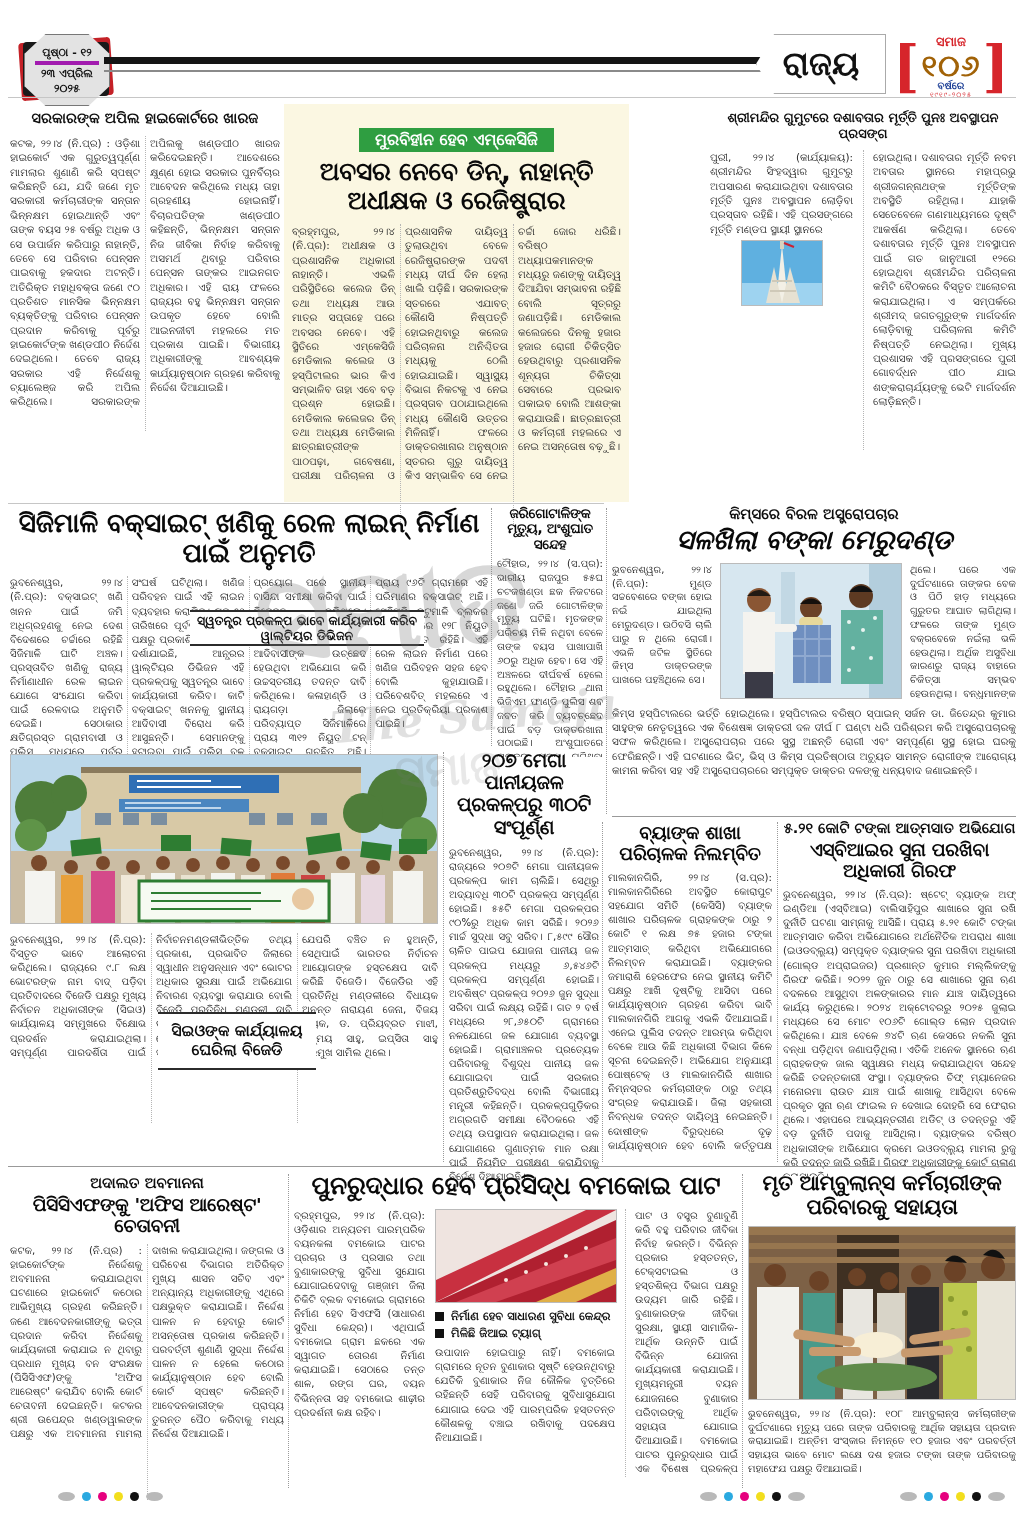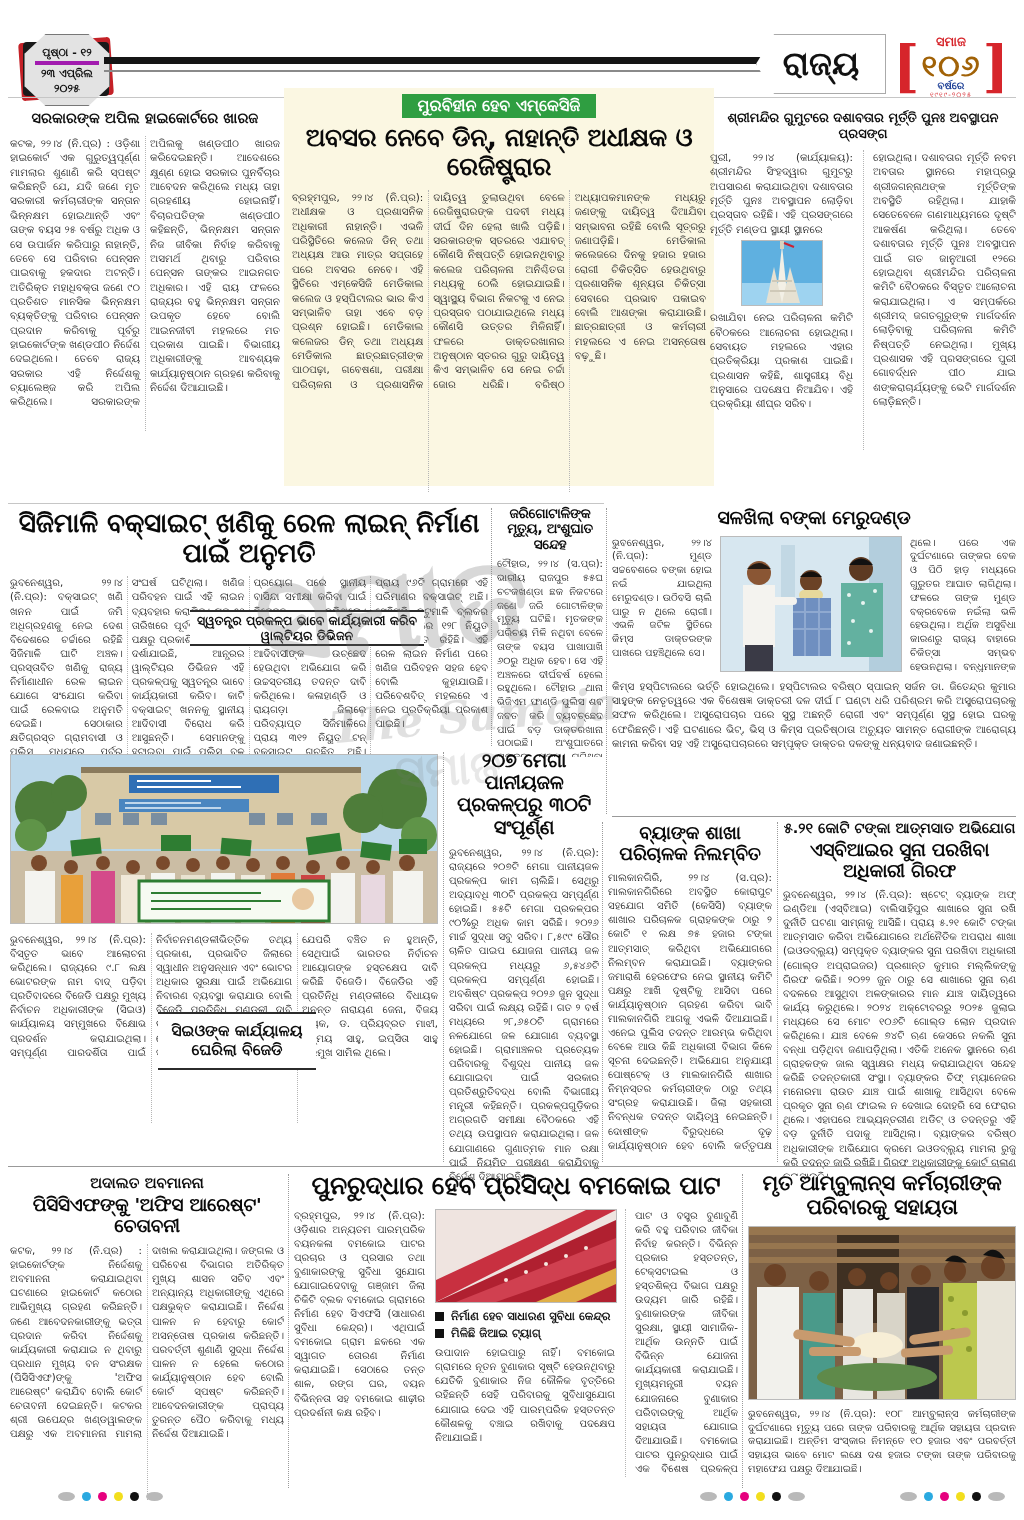--- a/index.html
+++ b/index.html
@@ -83,21 +83,21 @@
 
   <div class="abs wm" style="left:255px;top:540px;font-size:118px;transform:rotate(-5deg);">ସମାଜ</div>
   <div class="abs wm" style="left:330px;top:690px;font-size:44px;font-style:italic;transform:rotate(-5deg);opacity:.22;font-family:'DejaVu Serif',serif;">The Samaja</div>
   <div class="abs wm" style="left:395px;top:742px;font-size:46px;transform:rotate(-4deg);opacity:.16;">ସମାଜ</div>
 
   <div class="abs" style="left:10px;top:110px;width:270px;">
     <div class="kicker" style="font-size:14.5px;">ସରକାରଙ୍କ ଅପିଲ ହାଇକୋର୍ଟରେ ଖାରଜ</div>
     <div class="body c2" style="margin-top:9px;height:295px;">କଟକ, ୨୨।୪ (ନି.ପ୍ର) : ଓଡ଼ିଶା ହାଇକୋର୍ଟ ଏକ ଗୁରୁତ୍ୱପୂର୍ଣ୍ଣ ମାମଲାର ଶୁଣାଣି କରି ସ୍ପଷ୍ଟ କରିଛନ୍ତି ଯେ, ଯଦି ଜଣେ ମୃତ ସରକାରୀ କର୍ମଚାରୀଙ୍କ ସନ୍ତାନ ଭିନ୍ନକ୍ଷମ ହୋଇଥାନ୍ତି ଏବଂ ତାଙ୍କ ବୟସ ୨୫ ବର୍ଷରୁ ଅଧିକ ଓ ସେ ଉପାର୍ଜନ କରିପାରୁ ନାହାନ୍ତି, ତେବେ ସେ ପରିବାର ପେନ୍‌ସନ ପାଇବାକୁ ହକଦାର ଅଟନ୍ତି। ଅତିରିକ୍ତ ମହାଧିବକ୍ତା ଜଣେ ୯୦ ପ୍ରତିଶତ ମାନସିକ ଭିନ୍ନକ୍ଷମ ବ୍ୟକ୍ତିଙ୍କୁ ପରିବାର ପେନ୍‌ସନ ପ୍ରଦାନ କରିବାକୁ ପୂର୍ବରୁ ହାଇକୋର୍ଟଙ୍କ ଖଣ୍ଡପୀଠ ନିର୍ଦ୍ଦେଶ ଦେଇଥିଲେ। ତେବେ ରାଜ୍ୟ ସରକାର ଏହି ନିର୍ଦ୍ଦେଶକୁ ଚ୍ୟାଲେଞ୍ଜ କରି ଅପିଲ କରିଥିଲେ। ସରକାରଙ୍କ ଅପିଲକୁ ଖଣ୍ଡପୀଠ ଖାରଜ କରିଦେଇଛନ୍ତି। ଆଦେଶରେ କ୍ଷୁଣ୍ଣ ହୋଇ ସରକାର ପୁନର୍ବିଚାର ଆବେଦନ କରିଥିଲେ ମଧ୍ୟ ତାହା ଗ୍ରହଣୀୟ ହୋଇନାହିଁ। ବିଚାରପତିଙ୍କ ଖଣ୍ଡପୀଠ କହିଛନ୍ତି, ଭିନ୍ନକ୍ଷମ ସନ୍ତାନ ନିଜ ଜୀବିକା ନିର୍ବାହ କରିବାକୁ ଅସମର୍ଥ ଥିବାରୁ ପରିବାର ପେନ୍‌ସନ ତାଙ୍କର ଆଇନଗତ ଅଧିକାର। ଏହି ରାୟ ଫଳରେ ରାଜ୍ୟର ବହୁ ଭିନ୍ନକ୍ଷମ ସନ୍ତାନ ଉପକୃତ ହେବେ ବୋଲି ଆଇନଜୀବୀ ମହଲରେ ମତ ପ୍ରକାଶ ପାଇଛି। ବିଭାଗୀୟ ଅଧିକାରୀଙ୍କୁ ଆବଶ୍ୟକ କାର୍ଯ୍ୟାନୁଷ୍ଠାନ ଗ୍ରହଣ କରିବାକୁ ନିର୍ଦ୍ଦେଶ ଦିଆଯାଇଛି।</div>
   </div>
 
-  <div class="abs panel" style="left:284px;top:88px;width:430px;height:398px;padding:6px 8px;box-sizing:border-box;">
+  <div class="abs panel" style="left:284px;top:104px;width:345px;height:398px;padding:24px 8px;box-sizing:border-box;">
     <div style="text-align:center;">
       <span class="gbox">ମୁରବିହୀନ ହେବ ଏମ୍‌କେସିଜି</span>
     </div>
     <div class="headline" style="font-size:25px;margin-top:6px;">ଅବସର ନେବେ ଡିନ୍, ନାହାନ୍ତି ଅଧୀକ୍ଷକ ଓ ରେଜିଷ୍ଟ୍ରାର</div>
     <div class="body c3" style="margin-top:9px;height:302px;">ବ୍ରହ୍ମପୁର, ୨୨।୪ (ନି.ପ୍ର): ଅଧୀକ୍ଷକ ଓ ପ୍ରଶାସନିକ ଅଧିକାରୀ ନାହାନ୍ତି। ଏଭଳି ପରିସ୍ଥିତିରେ କଲେଜ ଡିନ୍ ତଥା ଅଧ୍ୟକ୍ଷ ଆଉ ମାତ୍ର ସପ୍ତାହେ ପରେ ଅବସର ନେବେ। ଏହି ସ୍ଥିତିରେ ଏମ୍‌କେସିଜି ମେଡିକାଲ କଲେଜ ଓ ହସ୍ପିଟାଲର ଭାର କିଏ ସମ୍ଭାଳିବ ତାହା ଏବେ ବଡ଼ ପ୍ରଶ୍ନ ହୋଇଛି। ମେଡିକାଲ କଲେଜର ଡିନ୍ ତଥା ଅଧ୍ୟକ୍ଷ ମେଡିକାଲ ଛାତ୍ରଛାତ୍ରୀଙ୍କ ପାଠପଢ଼ା, ଗବେଷଣା, ପରୀକ୍ଷା ପରିଚାଳନା ଓ ପ୍ରଶାସନିକ ଦାୟିତ୍ୱ ତୁଲାଉଥିବା ବେଳେ ରେଜିଷ୍ଟ୍ରାରଙ୍କ ପଦବୀ ମଧ୍ୟ ଦୀର୍ଘ ଦିନ ହେଲା ଖାଲି ପଡ଼ିଛି। ସରକାରଙ୍କ ସ୍ତରରେ ଏଯାବତ୍ କୌଣସି ନିଷ୍ପତ୍ତି ହୋଇନଥିବାରୁ କଲେଜ ପରିଚାଳନା ଅନିଶ୍ଚିତତା ମଧ୍ୟକୁ ଠେଲି ହୋଇଯାଇଛି। ସ୍ୱାସ୍ଥ୍ୟ ବିଭାଗ ନିକଟକୁ ଏ ନେଇ ପ୍ରସ୍ତାବ ପଠାଯାଇଥିଲେ ମଧ୍ୟ କୌଣସି ଉତ୍ତର ମିଳିନାହିଁ। ଫଳରେ ଡାକ୍ତରଖାନାର ଅନୁଷ୍ଠାନ ସ୍ତରର ଗୁରୁ ଦାୟିତ୍ୱ କିଏ ସମ୍ଭାଳିବ ସେ ନେଇ ଚର୍ଚ୍ଚା ଜୋର ଧରିଛି। ବରିଷ୍ଠ ଅଧ୍ୟାପକମାନଙ୍କ ମଧ୍ୟରୁ ଜଣଙ୍କୁ ଦାୟିତ୍ୱ ଦିଆଯିବା ସମ୍ଭାବନା ରହିଛି ବୋଲି ସୂତ୍ରରୁ ଜଣାପଡ଼ିଛି। ମେଡିକାଲ କଲେଜରେ ଦିନକୁ ହଜାର ହଜାର ରୋଗୀ ଚିକିତ୍ସିତ ହେଉଥିବାରୁ ପ୍ରଶାସନିକ ଶୂନ୍ୟତା ଚିକିତ୍ସା ସେବାରେ ପ୍ରଭାବ ପକାଇବ ବୋଲି ଆଶଙ୍କା କରାଯାଉଛି। ଛାତ୍ରଛାତ୍ରୀ ଓ କର୍ମଚାରୀ ମହଲରେ ଏ ନେଇ ଅସନ୍ତୋଷ ବଢ଼ୁଛି।</div>
   </div>
 
   <div class="abs" style="left:710px;top:110px;width:306px;">
     <div class="kicker" style="font-size:13px;">ଶ୍ରୀମନ୍ଦିର ଗୁମୁଟରେ ଦଶାବତାର ମୂର୍ତ୍ତି ପୁନଃ ଅବସ୍ଥାପନ ପ୍ରସଙ୍ଗ</div>
     <div style="display:flex;gap:10px;margin-top:8px;">
@@ -107,21 +107,20 @@
           <rect width="80" height="64" fill="#5fb0e0"></rect>
           <rect y="42" width="80" height="22" fill="#9ed3f0"></rect>
           <polygon points="34,62 40,4 46,62" fill="#f3f0e6"></polygon>
           <polygon points="24,62 32,26 40,62" fill="#e6e1d2"></polygon>
           <polygon points="40,62 48,26 58,62" fill="#e6e1d2"></polygon>
           <rect x="38" y="0" width="4" height="8" fill="#d8d2c0"></rect>
           <line x1="42" y1="2" x2="52" y2="6" stroke="#c23" stroke-width="2"></line>
           <line x1="30" y1="40" x2="50" y2="40" stroke="#cfc9b8" stroke-width="2"></line>
           <line x1="28" y1="50" x2="54" y2="50" stroke="#cfc9b8" stroke-width="2"></line>
         </svg>
-        <div class="body">ରଖାଯିବା ନେଇ ପରିଚାଳନା କମିଟି ବୈଠକରେ ଆଲୋଚନା ହୋଇଥିଲା। ସେବାୟତ ମହଲରେ ଏହାର ପ୍ରତିକ୍ରିୟା ପ୍ରକାଶ ପାଇଛି। ପ୍ରଶାସନ କହିଛି, ଶାସ୍ତ୍ରୀୟ ବିଧି ଅନୁସାରେ ପଦକ୍ଷେପ ନିଆଯିବ। ଏହି ପ୍ରକ୍ରିୟା ଶୀଘ୍ର ସରିବ।</div>
       </div>
       <div style="width:148px;border-left:1px dotted #b5b5b5;padding-left:9px;">
         <div class="body" style="height:300px;">ହୋଇଥିଲା। ଦଶାବତାର ମୂର୍ତ୍ତି ନବମ ଅବତାର ସ୍ଥାନରେ ମହାପ୍ରଭୁ ଶ୍ରୀଜଗନ୍ନାଥଙ୍କ ମୂର୍ତ୍ତିଙ୍କ ଅବସ୍ଥିତି ରହିଥିଲା। ଯାହାକି ସେତେବେଳେ ଗଣମାଧ୍ୟମରେ ଦୃଷ୍ଟି ଆକର୍ଷଣ କରିଥିଲା। ତେବେ ଦଶାବତାର ମୂର୍ତ୍ତି ପୁନଃ ଅବସ୍ଥାପନ ପାଇଁ ଗତ ଜାନୁଆରୀ ୧୨ରେ ହୋଇଥିବା ଶ୍ରୀମନ୍ଦିର ପରିଚାଳନା କମିଟି ବୈଠକରେ ବିସ୍ତୃତ ଆଲୋଚନା କରାଯାଇଥିଲା। ଏ ସମ୍ପର୍କରେ ଶ୍ରୀମଦ୍ ଜଗତଗୁରୁଙ୍କ ମାର୍ଗଦର୍ଶନ ଲୋଡ଼ିବାକୁ ପରିଚାଳନା କମିଟି ନିଷ୍ପତ୍ତି ନେଇଥିଲା। ମୁଖ୍ୟ ପ୍ରଶାସକ ଏହି ପ୍ରସଙ୍ଗରେ ପୁରୀ ଗୋବର୍ଦ୍ଧନ ପୀଠ ଯାଇ ଶଙ୍କରାଚାର୍ଯ୍ୟଙ୍କୁ ଭେଟି ମାର୍ଗଦର୍ଶନ ଲୋଡ଼ିଛନ୍ତି।</div>
       </div>
     </div>
   </div>
 
   <div class="abs hair" style="left:8px;top:503px;width:596px;height:1px;"></div>
   <div class="abs" style="left:10px;top:508px;width:478px;">
     <div class="headline" style="font-size:26.5px;">ସିଜିମାଳି ବକ୍ସାଇଟ୍ ଖଣିକୁ ରେଳ ଲାଇନ୍ ନିର୍ମାଣ ପାଇଁ ଅନୁମତି</div>
@@ -130,21 +129,22 @@
   <div class="abs subbox" style="left:190px;top:610px;width:234px;height:32px;font-size:12.5px;line-height:1.2;z-index:4;">ସ୍ୱତନ୍ତ୍ର ପ୍ରକଳ୍ପ ଭାବେ କାର୍ଯ୍ୟକାରୀ କରିବ ୱାଲ୍‌ଟିୟର ଡିଭିଜନ</div>
 
   <div class="abs vdot" style="left:491px;top:508px;height:238px;"></div>
   <div class="abs" style="left:497px;top:506px;width:106px;">
     <div class="headline" style="font-size:13.5px;">ଜରିଗୋଟାଳିଙ୍କ ମୃତ୍ୟୁ, ଅଂଶୁଘାତ ସନ୍ଦେହ</div>
     <div class="body" style="margin-top:5px;height:200px;font-size:10px;">ଟୌହାର, ୨୨।୪ (ସ.ପ୍ର): ଭାରୀୟ ରାଜପୁର ୫୫ଘ ଚଟକଖଣ୍ଡା ଛକ ନିକଟରେ ଜଣେ ଜରି ଗୋଟାଳିଙ୍କ ମୃତ୍ୟୁ ଘଟିଛି। ମୃତକଙ୍କ ପରିଚୟ ମିଳି ନଥିବା ବେଳେ ତାଙ୍କ ବୟସ ପାଖାପାଖି ୬୦ରୁ ଅଧିକ ହେବ। ସେ ଏହି ଅଞ୍ଚଳରେ ଦୀର୍ଘବର୍ଷ ହେଲେ ରହୁଥିଲେ। ଟୌହାର ଥାନା ଭିଜିଏମ ଫାଣ୍ଡି ପୁଲିସ ଶବ ଜବତ କରି ବ୍ୟବଚ୍ଛେଦ ପାଇଁ ବଡ଼ ଡାକ୍ତରଖାନା ପଠାଇଛି। ଅଂଶୁଘାତରେ ତାଙ୍କର ମୃତ୍ୟୁ ଘଟିଥିବା ସନ୍ଦେହ କରାଯାଉଛି।</div>
   </div>
 
   <div class="abs vdot" style="left:606px;top:508px;height:306px;"></div>
   <div class="abs" style="left:612px;top:505px;width:404px;">
-    <div class="headline" style="font-size:19px;margin-top:2px;">ସଳଖିଲା ବଙ୍କା ମେରୁଦଣ୍ଡ</div>
+    <div class="kicker" style="font-size:15px;">କିମ୍ସରେ ବିରଳ ଅସ୍ତ୍ରୋପଚାର</div>
+    <div class="headline" style="font-size:27px;margin-top:2px;font-style:italic;">ସଳଖିଲା ବଙ୍କା ମେରୁଦଣ୍ଡ</div>
     <div style="display:flex;gap:8px;margin-top:7px;">
       <div class="body" style="width:100px;height:136px;font-size:10px;">ଭୁବନେଶ୍ୱର, ୨୨।୪ (ନି.ପ୍ର): ମୁଣ୍ଡ ସଚ୍ଚବେଶରେ ବଙ୍କା ହୋଇ ନଇଁ ଯାଇଥିଲା ମେରୁଦଣ୍ଡ। ଉଠିବସି ଚାଲି ପାରୁ ନ ଥିଲେ ରୋଗୀ। ଏଭଳି ଜଟିଳ ସ୍ଥିତିରେ କିମ୍ସ ଡାକ୍ତରଙ୍କ ପାଖରେ ପହଞ୍ଚିଥିଲେ ସେ।</div>
       <svg class="photo" width="180" height="134" viewBox="0 0 180 134">
         <rect width="180" height="134" fill="#d7e7f0"></rect>
         <rect x="148" width="32" height="134" fill="#b3cedd"></rect>
         <rect x="60" y="8" width="14" height="60" fill="#c2d8e4"></rect>
         <circle cx="38" cy="36" r="12" fill="#8a5634"></circle>
           <path d="M26 32 q12 -12 24 0" fill="#221a14"></path>
         <rect x="22" y="48" width="32" height="62" fill="#f4f3ef"></rect>
         <rect x="24" y="108" width="28" height="26" fill="#3a3a46"></rect>

